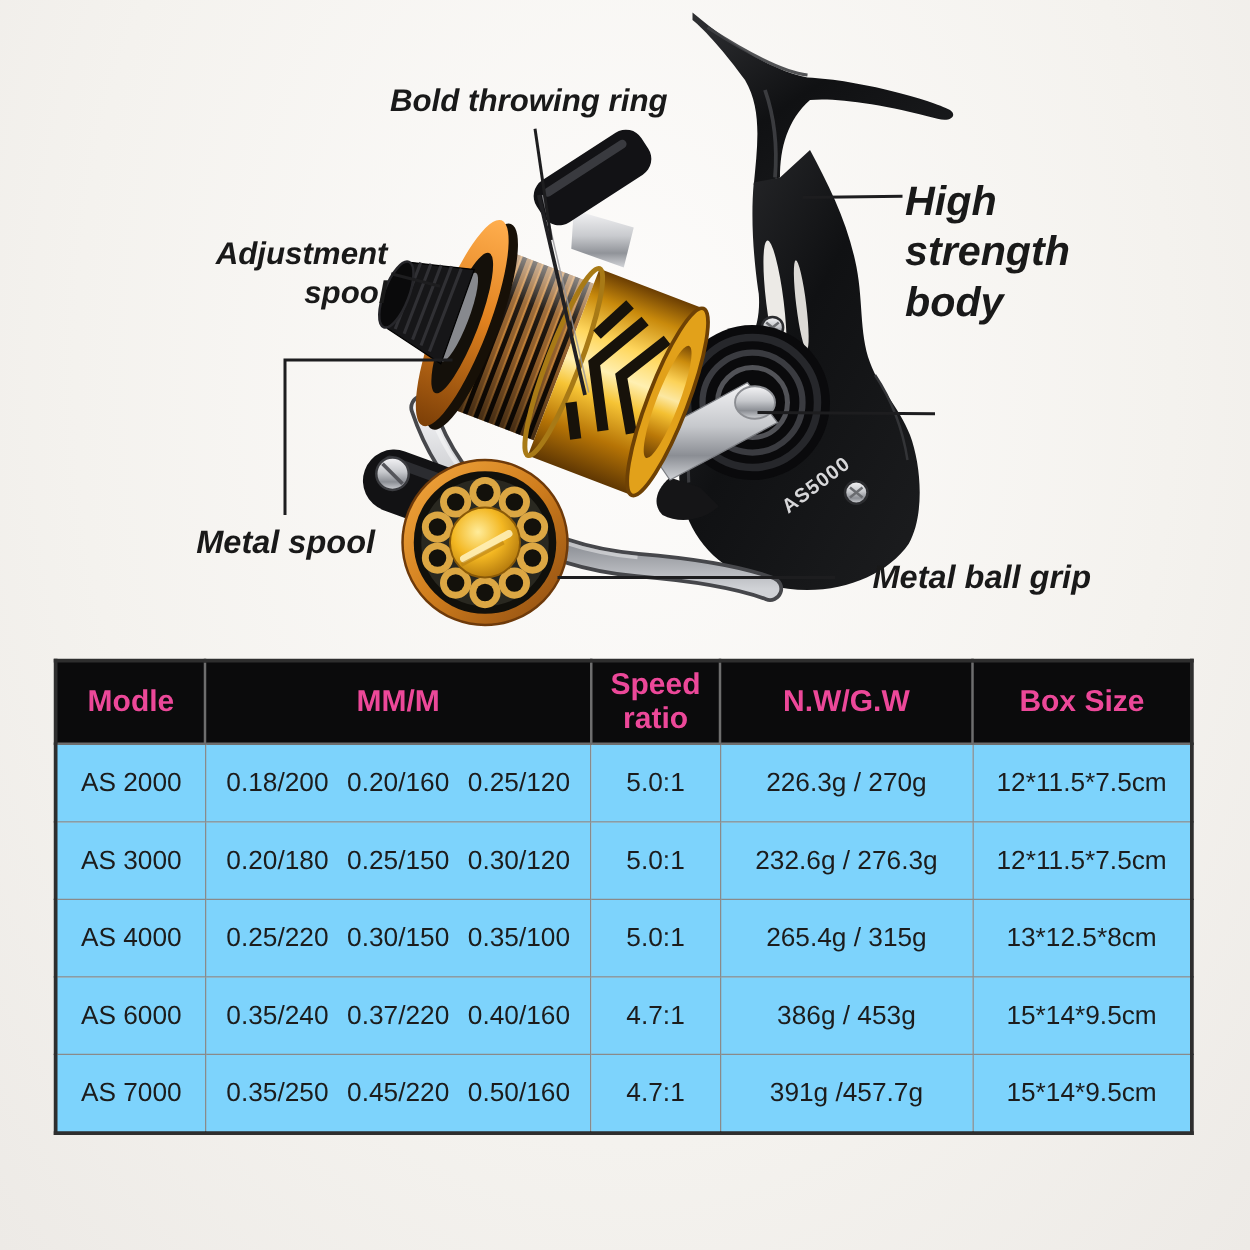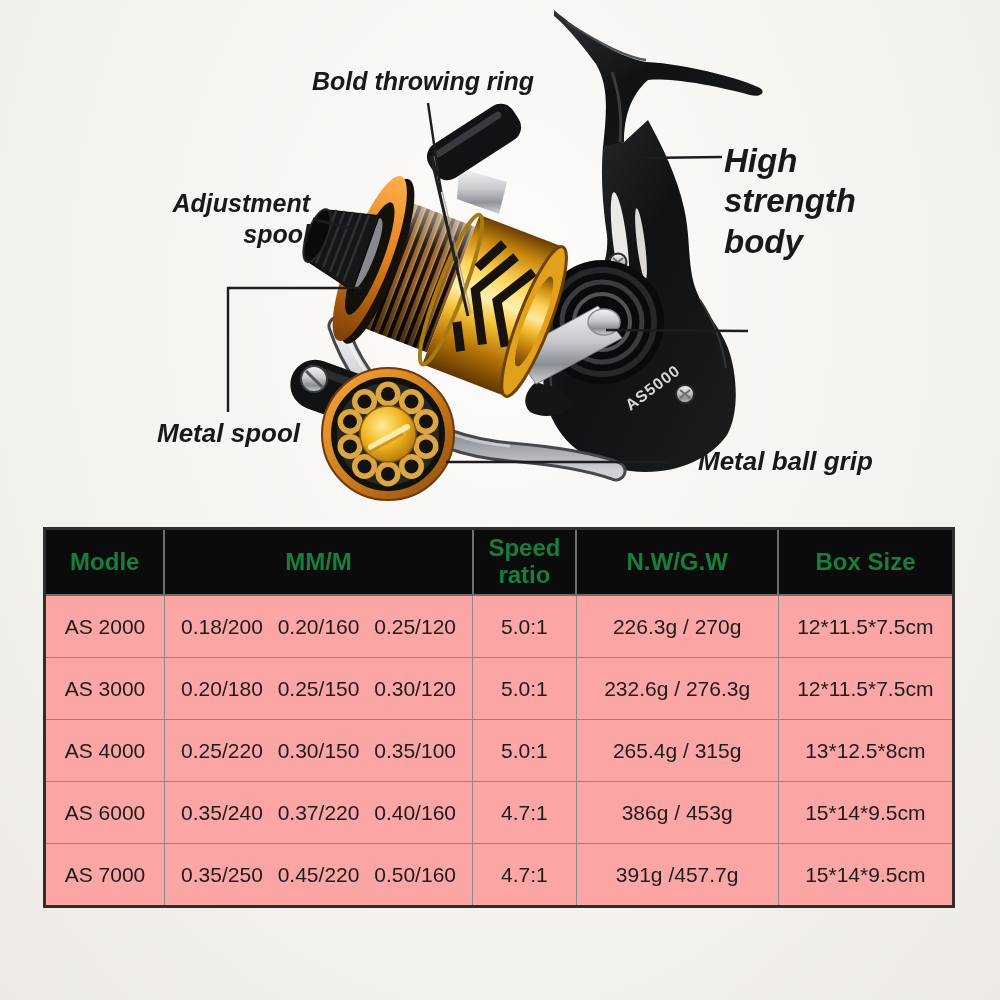--- a/index.html
+++ b/index.html
@@ -11,24 +11,24 @@
   .callout{position:absolute;font-weight:700;color:#191919;line-height:1.22;white-space:pre-line;font-style:italic;}
   .co-btr{left:310px;top:66px;width:226px;font-size:25px;text-align:center;}
   .co-adj{left:140px;top:188px;width:170px;font-size:25px;text-align:right;}
   .co-hsb{left:724px;top:141px;width:200px;font-size:33px;text-align:left;}
   .co-mh {left:752px;top:316px;width:180px;font-size:26px;}
   .co-ms {left:157px;top:418px;width:160px;font-size:26px;}
   .co-mbg{left:674px;top:446px;width:220px;font-size:26px;margin-left:24px;}
   .spec{position:absolute;left:43px;top:527px;width:912px;}
   table.spec-table{width:100%;border-collapse:collapse;table-layout:fixed;
         background:#fbf9f7;border:3px solid #2e2e2e;}
-  .spec-table th{background:#0b0b0c;color:#15803d;font-size:24px;font-weight:700;
+  .spec-table th{background:#0b0b0c;color:#ec4899;font-size:24px;font-weight:700;
         height:64px;border:2px solid #6e6e6e;padding:0 4px;line-height:1.12;}
   .spec-table td{font-size:21px;color:#1c1c1c;text-align:center;height:61px;
-        border:1.5px solid #8a8a8a;padding:0 15px;background:#fca5a5;}
+        border:1.5px solid #8a8a8a;padding:0 15px;background:#7dd3fc;}
   .mm-cell{word-spacing:9px;}
 </style>
 </head>
 <body>
 
 <div class="stage">
 
   <div class="hero">
     <svg width="1000" height="525" viewBox="0 0 1000 525">
       <defs>

